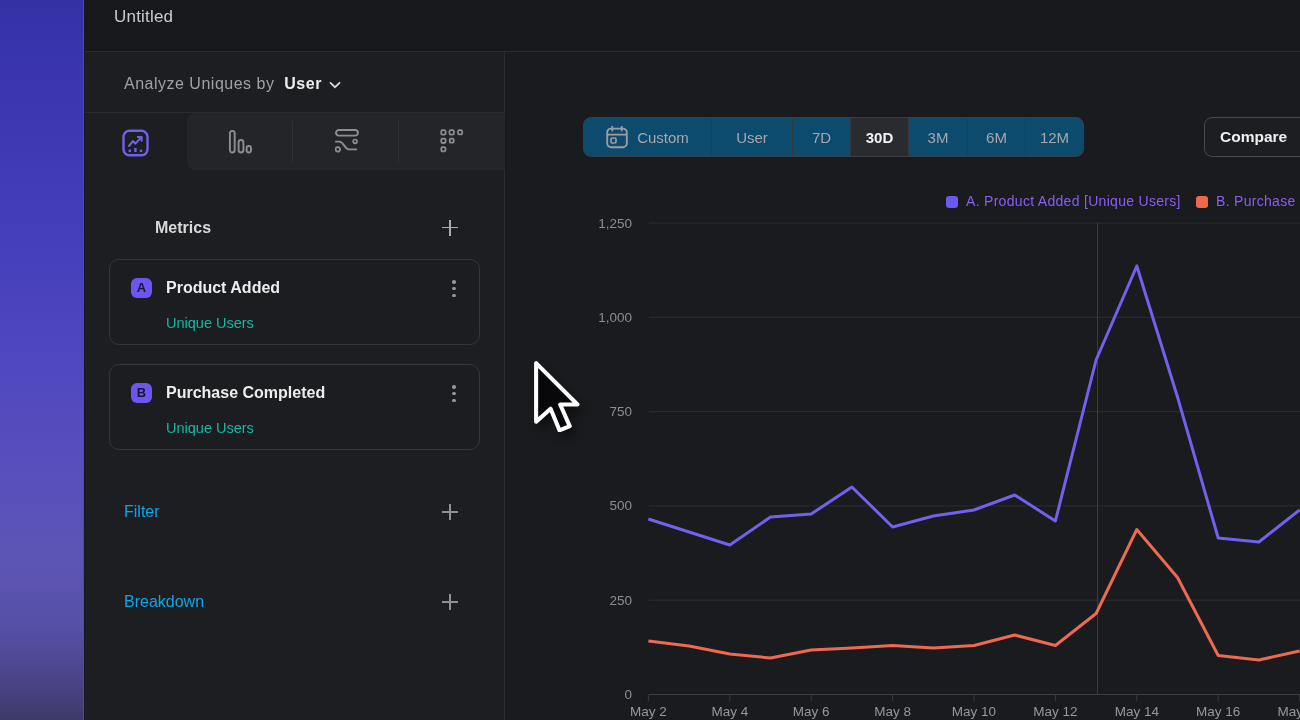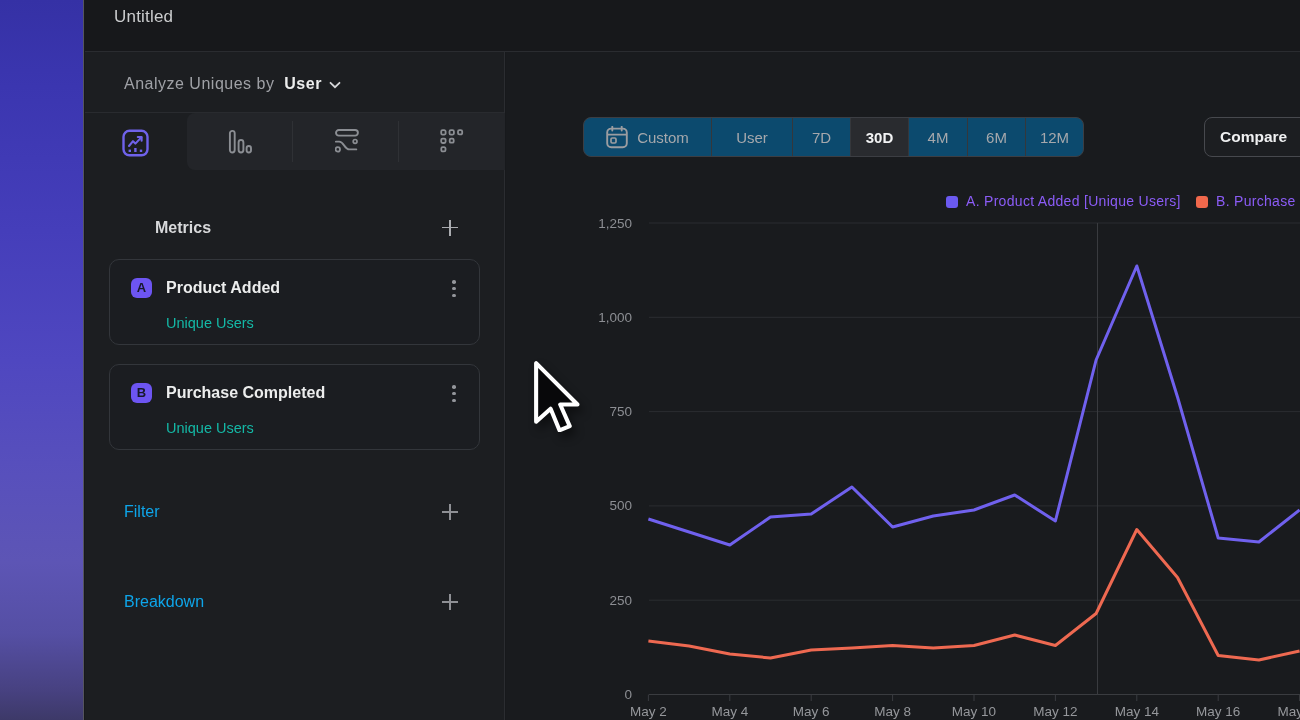--- a/index.html
+++ b/index.html
@@ -135,21 +135,21 @@
           <rect x="1.2" y="2.6" width="19.6" height="18.6" rx="4" fill="none" stroke="#9b9da1" stroke-width="1.9"></rect>
           <line x1="1.6" y1="8.6" x2="20.4" y2="8.6" stroke="#9b9da1" stroke-width="1.9"></line>
           <line x1="6.3" y1="0.8" x2="6.3" y2="4.6" stroke="#9b9da1" stroke-width="1.9" stroke-linecap="round"></line>
           <line x1="15.7" y1="0.8" x2="15.7" y2="4.6" stroke="#9b9da1" stroke-width="1.9" stroke-linecap="round"></line>
           <rect x="5" y="12" width="5" height="5" rx="1.2" fill="none" stroke="#9b9da1" stroke-width="1.7"></rect>
         </svg>
         Custom</div>
       <div class="btn" style="width:81px">User</div>
       <div class="btn" style="width:58px">7D</div>
       <div class="btn on" style="width:58px">30D</div>
-      <div class="btn" style="width:59px">4M</div>
+      <div class="btn" style="width:59px">3M</div>
       <div class="btn" style="width:58px">6M</div>
       <div class="btn" style="width:57px">12M</div>
     </div>
     <div class="compare">Compare</div>
 
     <div class="legend" style="left:440px"><span class="sw" style="background:#6b5af0"></span>A. Product Added [Unique Users]</div>
     <div class="legend" style="left:690px"><span class="sw" style="background:#f0684c"></span>B. Purchase Completed [Unique Us</div>
 
     <svg style="position:absolute;left:0;top:108px" width="794" height="560" viewBox="0 0 794 560">
 

